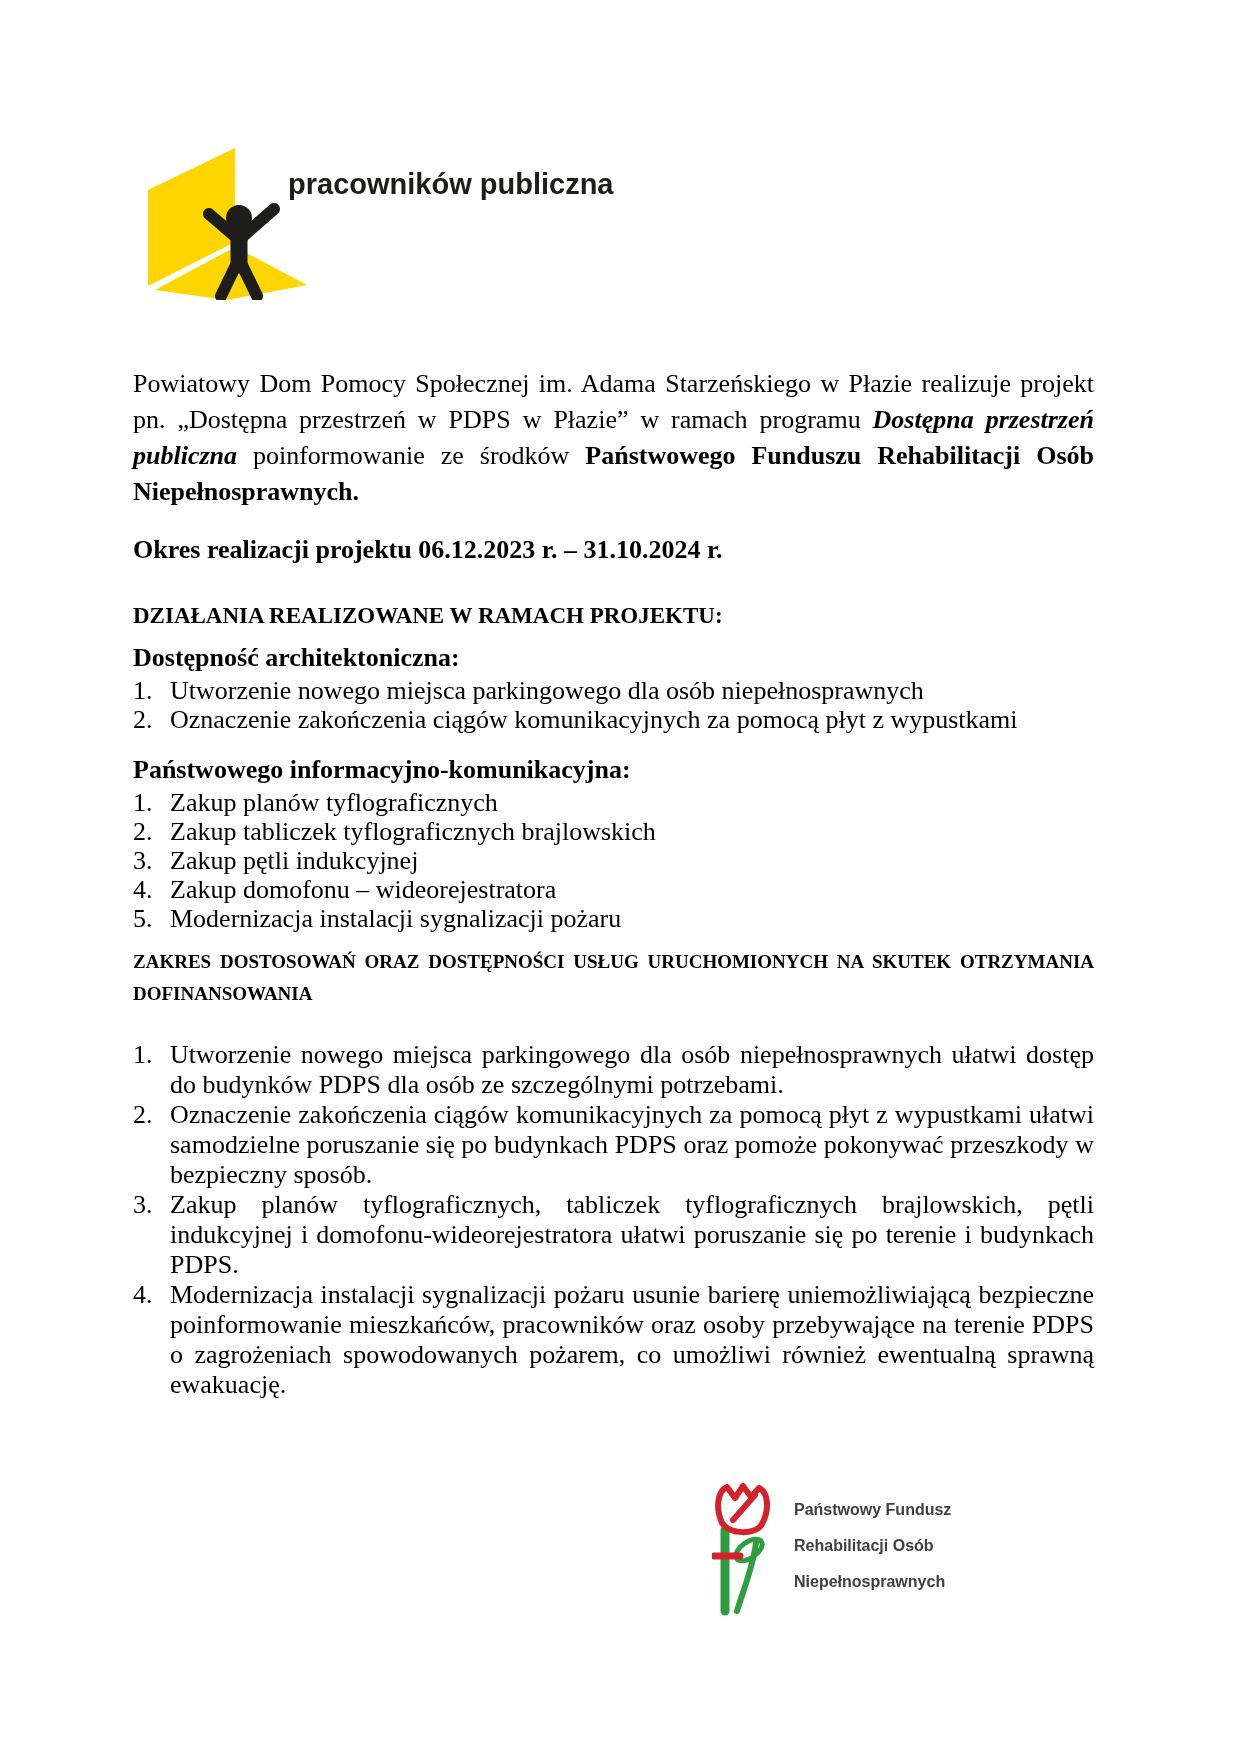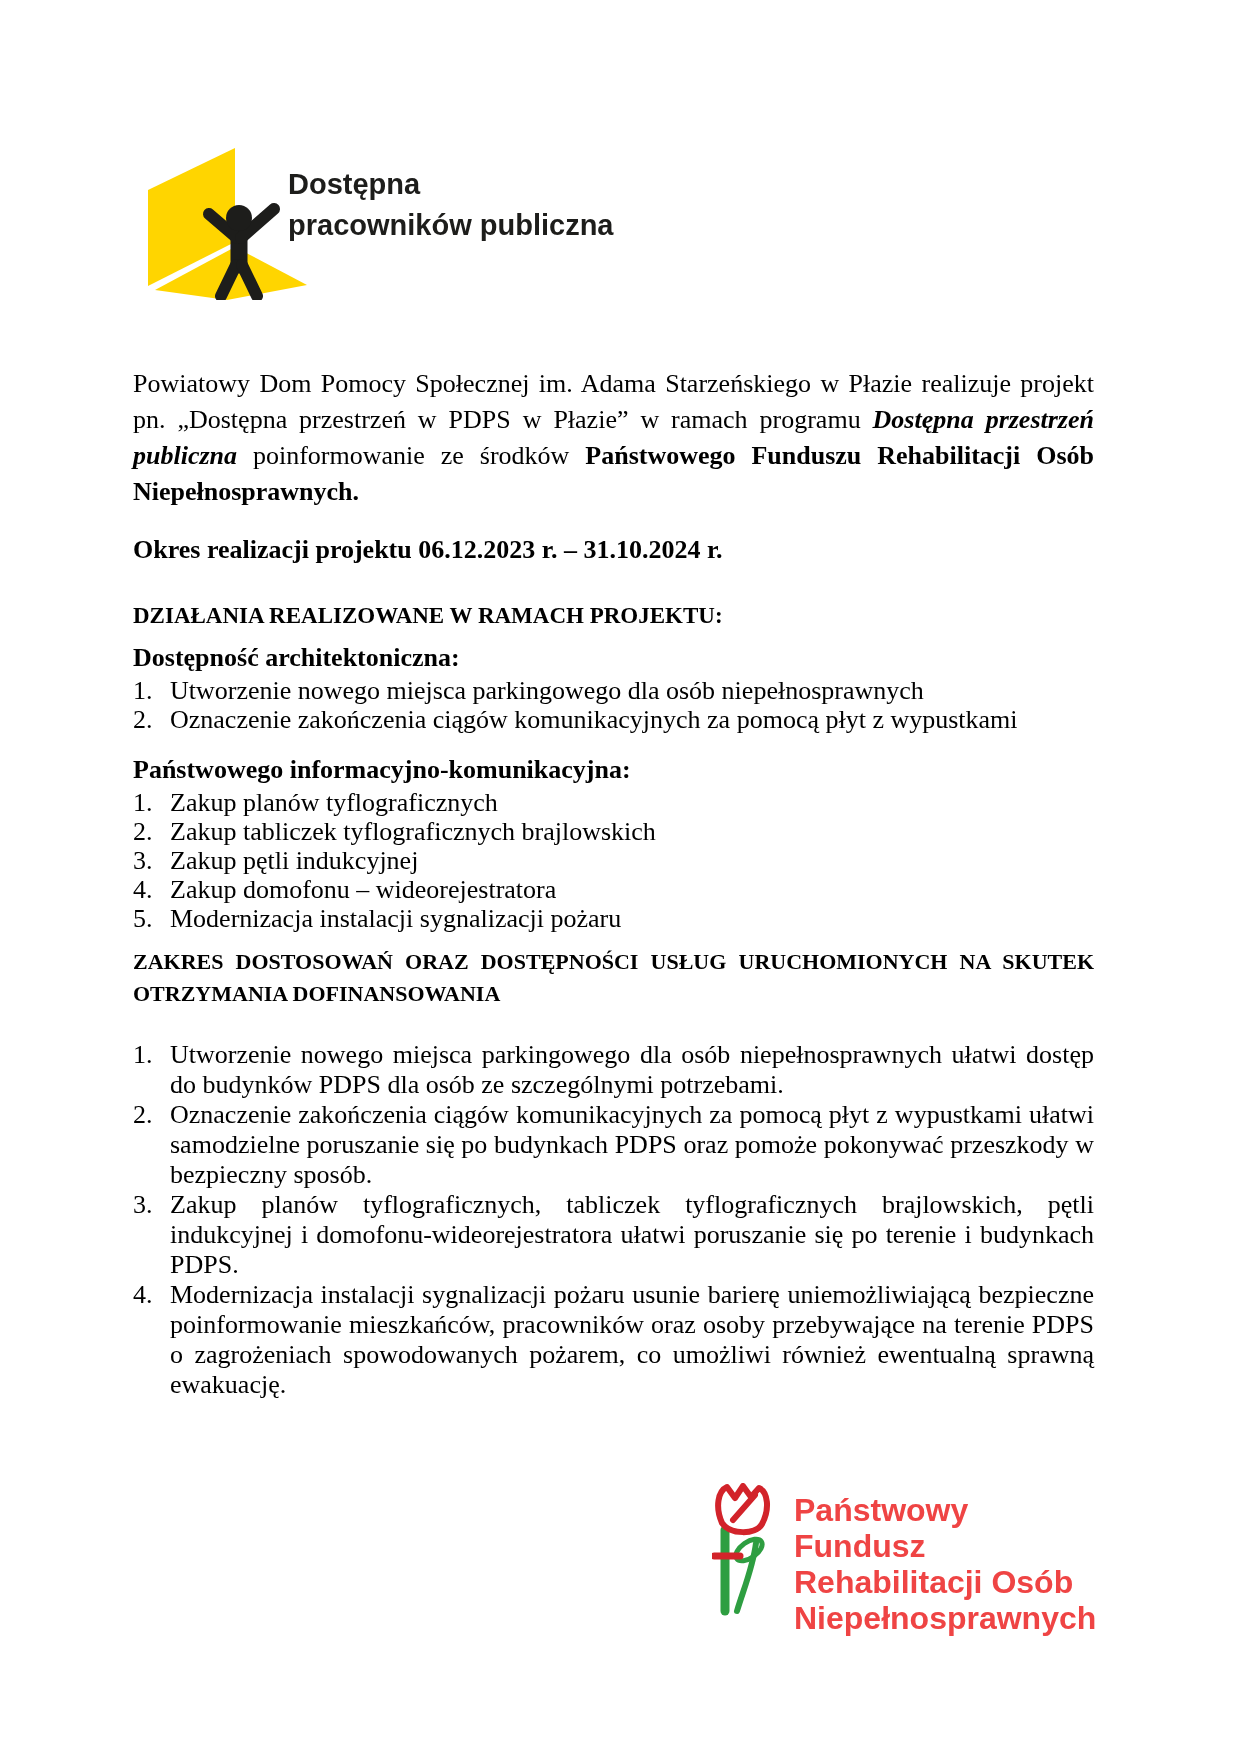--- a/index.html
+++ b/index.html
@@ -20,35 +20,35 @@
   }
 
   
   .intro{margin:66px 0 0 0;line-height:36px;text-align:justify;}
   .bi{font-weight:bold;font-style:italic;}
   .b{font-weight:bold;}
   .period{margin:22px 0 0 0;line-height:36px;font-weight:bold;}
   .h-small{margin:32px 0 0 0;line-height:32px;font-weight:bold;font-size:23px;}
   .h-sub{margin:8px 0 0 0;line-height:36px;font-weight:bold;}
   .h-sub2{margin:18px 0 0 0;line-height:36px;font-weight:bold;}
-  .h-zakres{margin:13px 0 0 0;line-height:32px;font-weight:bold;font-size:22px;text-align:justify;}
+  .h-zakres{margin:13px 0 0 0;line-height:32px;font-weight:bold;font-size:19px;text-align:justify;}
 
   ol.doc-list{list-style:none;margin:0;padding:0;counter-reset:n;}
   ol.doc-list li{counter-increment:n;padding-left:37px;line-height:29px;}
   ol.doc-list li::before{content:counter(n) ".";display:inline-block;width:37px;margin-left:-37px;}
   ol.doc-list.wide{margin-top:30px;}
   ol.doc-list.wide li{line-height:30px;text-align:justify;}
 
   
   .logo-pfron{margin-top:80px;height:140px;position:relative;margin-left:579px;}
   .logo-pfron .tulip{position:absolute;left:0;top:3px;}
   .logo-pfron .pfron-text{
     position:absolute;left:82px;top:12px;
     font-family:"Liberation Sans","DejaVu Sans",sans-serif;
-    font-weight:600;font-size:32px;line-height:36px;color:#ef4444;
+    font-weight:600;font-size:16px;line-height:36px;color:#404040;
   }
 </style>
 </head>
 <body>
 
 <div class="page">
   <div class="content">
 
     <div class="logo-top">
       <svg class="mark" width="175" height="162" viewBox="0 0 175 162" aria-hidden="true">
@@ -57,21 +57,20 @@
         <g fill="none" stroke="#1d1d1b" stroke-linecap="round">
           <line x1="104" y1="96" x2="104" y2="127" stroke-width="17"></line>
           <line x1="102" y1="100" x2="74" y2="76" stroke-width="12"></line>
           <line x1="106" y1="100" x2="139" y2="71" stroke-width="12"></line>
           <line x1="101" y1="127" x2="86" y2="158" stroke-width="12"></line>
           <line x1="107" y1="127" x2="122" y2="158" stroke-width="12"></line>
         </g>
         <circle cx="104" cy="80" r="13" fill="#1d1d1b"></circle>
       </svg>
       <div class="wordmark">
-        <div>Dostępna</div>
         <div>pracowników publiczna</div>
       </div>
     </div>
 
     <p class="intro"><span>Powiatowy Dom Pomocy Społecznej im. Adama Starzeńskiego w Płazie realizuje projekt pn. „Dostępna przestrzeń w PDPS w Płazie” w ramach programu </span><span class="bi">Dostępna przestrzeń publiczna</span><span> poinformowanie ze środków </span><span class="b">Państwowego Funduszu Rehabilitacji Osób Niepełnosprawnych.</span></p>
 
     <p class="period">Okres realizacji projektu 06.12.2023 r.  – 31.10.2024 r.</p>
 
     <p class="h-small">DZIAŁANIA REALIZOWANE W RAMACH PROJEKTU:</p>
 

